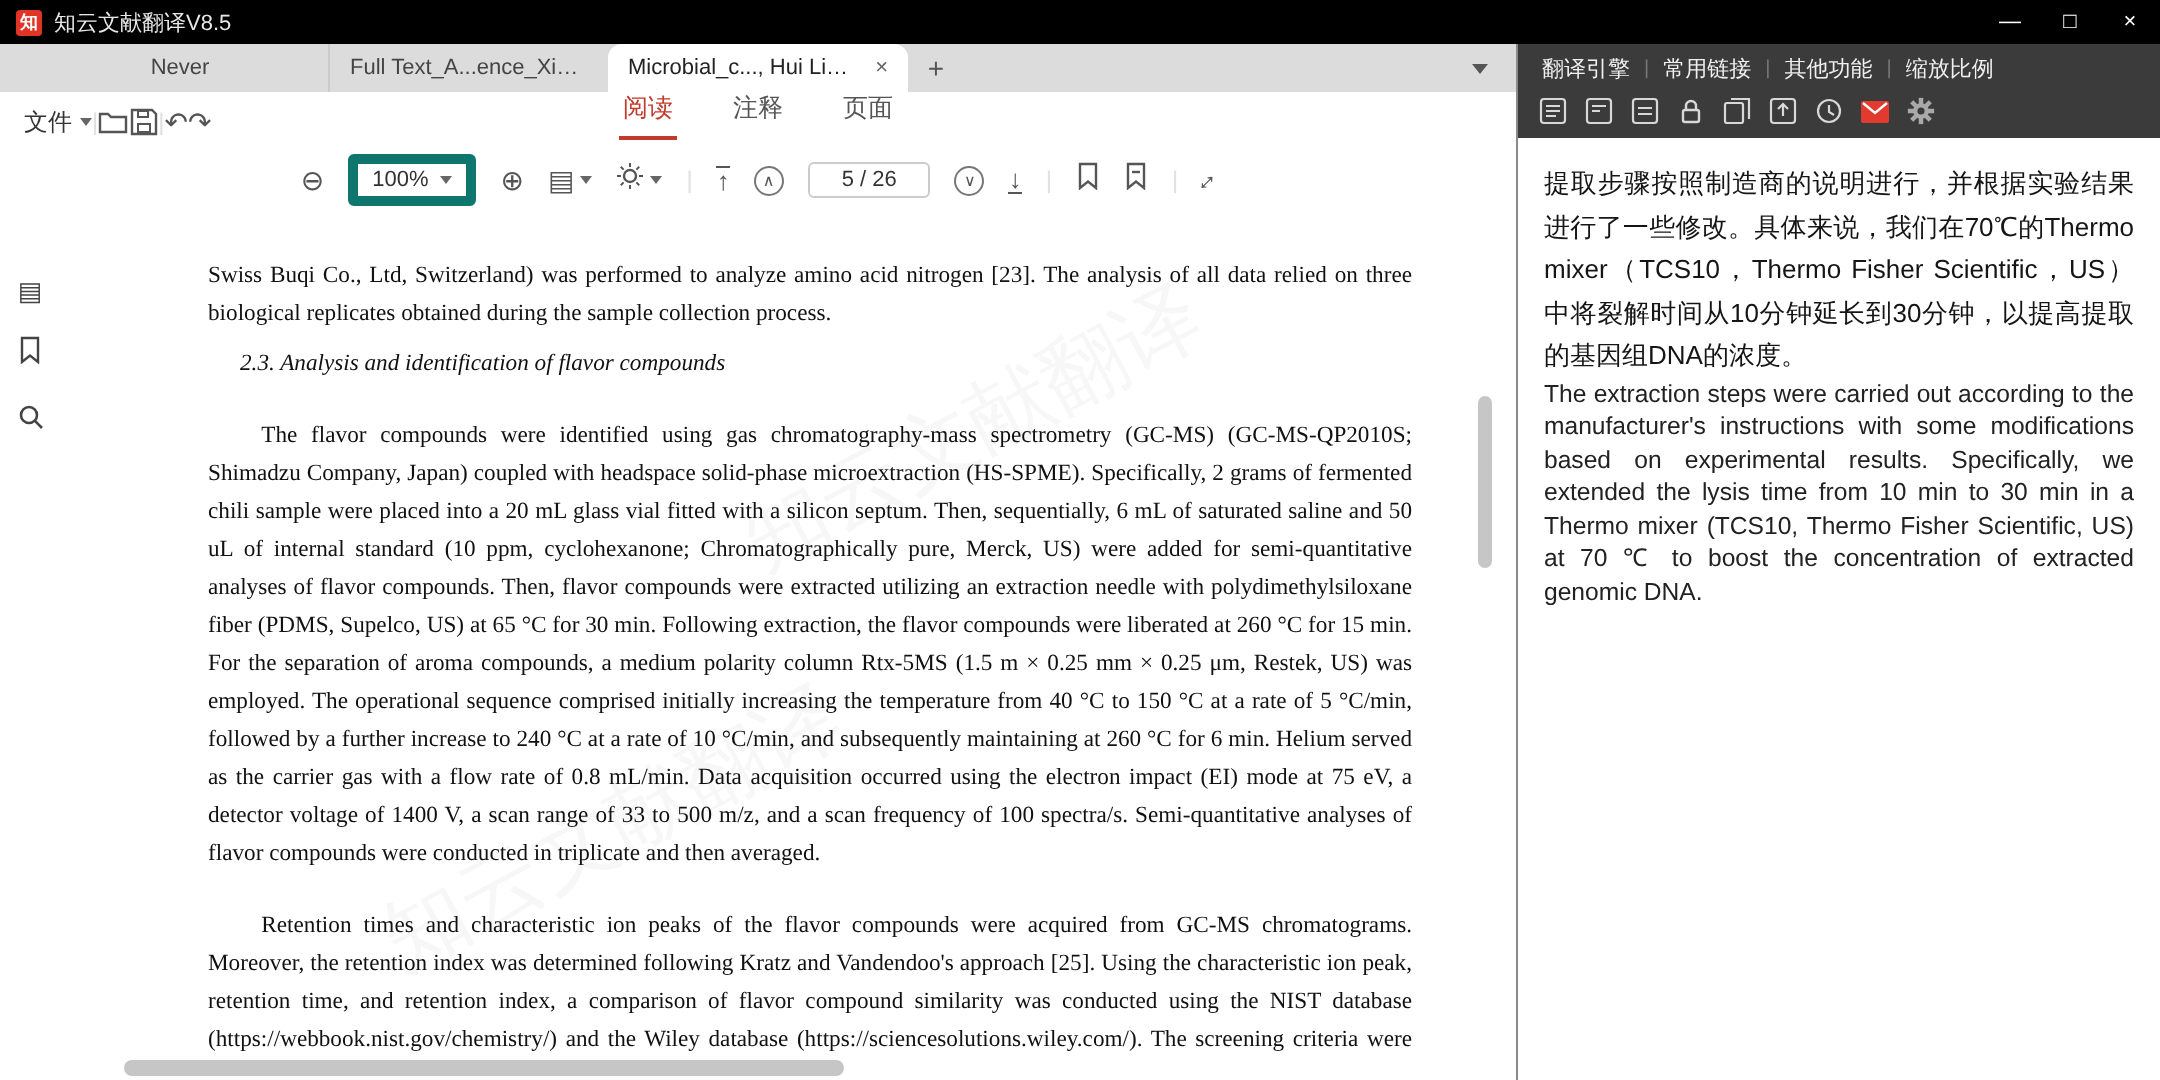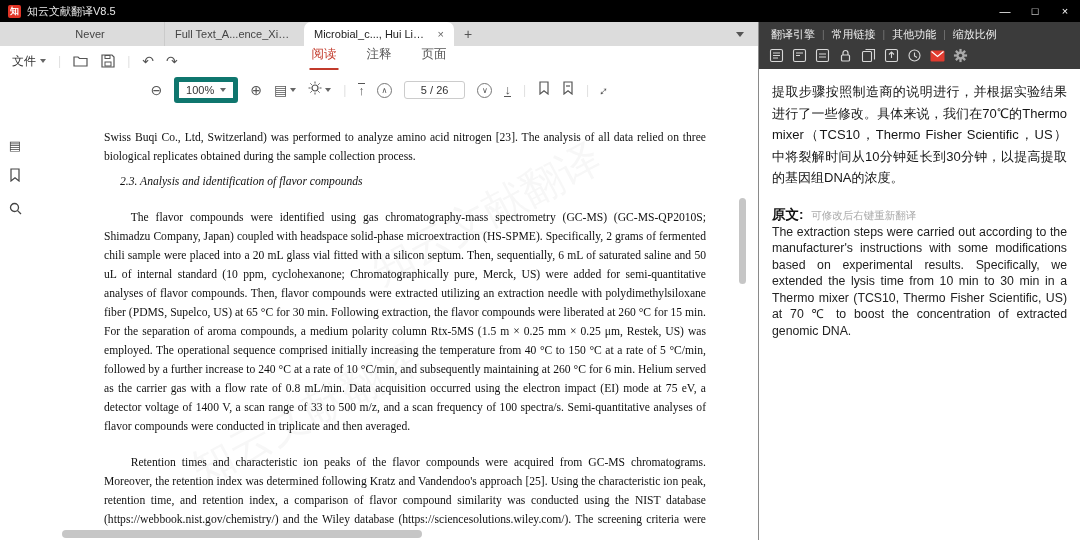--- a/index.html
+++ b/index.html
@@ -26,21 +26,21 @@
   .tab:first-child { border-left:none; }
   .tab-never { width:148px; }
   .tab-fulltext { width:140px; }
   .tab.active { width:150px; background:#fff; border-radius:7px 7px 0 0; color:#222; border-left:none; }
   .tab-label { white-space:nowrap; overflow:hidden; text-overflow:ellipsis; }
   .tab-close { font-size:11px; color:#666; }
   .newtab { width:28px; display:flex; align-items:center; justify-content:center; font-size:14px; color:#555; }
   .tab-chevron { margin-left:auto; margin-right:14px; align-self:center; width:0; height:0;
                  border-left:4px solid transparent; border-right:4px solid transparent; border-top:5px solid #555; }
 
-  .toolbar1 { position:relative; height:30px; display:flex; align-items:center; padding-left:12px; gap:12px; background:#fff; }
+  .toolbar1 { position:relative; height:30px; display:flex; align-items:center; padding-left:12px; gap:0; background:#fff; }
   .file-menu { display:flex; align-items:center; gap:4px; font-size:12px; color:#333; }
   .caret { width:0; height:0; border-left:3px solid transparent; border-right:3px solid transparent; border-top:4px solid #666; }
   .tb-sep { color:#e0e0e0; font-size:12px; }
   .tool-icon { display:flex; align-items:center; justify-content:center; color:#555; }
   .glyph { font-size:14px; color:#555; }
   .view-tabs { position:absolute; left:50%; transform:translateX(-50%); display:flex; gap:26px; font-size:12.5px; color:#555; height:100%; align-items:flex-start; }
   .view-tab { position:relative; padding:0 2px; }
   .view-tab.active { color:#c23a2b; }
   .view-tab.active::after { content:""; position:absolute; left:0; right:0; bottom:-7px; height:2px; background:#c23a2b; }
 
@@ -312,21 +312,17 @@
               </g>
               <circle cx="8" cy="8" r="4.2" fill="#a9a9a9"></circle>
               <circle cx="8" cy="8" r="1.9" fill="#3b3b3b"></circle>
             </svg>
         </span>
       </div>
     </div>
 
     <div class="panel-body">
       <div class="trans-text">提取步骤按照制造商的说明进行，并根据实验结果进行了一些修改。具体来说，我们在70℃的Thermo mixer（TCS10，Thermo Fisher Scientific，US）中将裂解时间从10分钟延长到30分钟，以提高提取的基因组DNA的浓度。</div>
-      <div class="orig-label">
-        <span>原文:</span>
-        <span class="orig-hint">可修改后右键重新翻译</span>
-      </div>
       <div class="orig-text">The extraction steps were carried out according to the manufacturer's instructions with some modifications based on experimental results. Specifically, we extended the lysis time from 10 min to 30 min in a Thermo mixer (TCS10, Thermo Fisher Scientific, US) at 70 ℃ to boost the concentration of extracted genomic DNA.</div>
     </div>
   </div>
 
 </div>
 
 </body></html>

